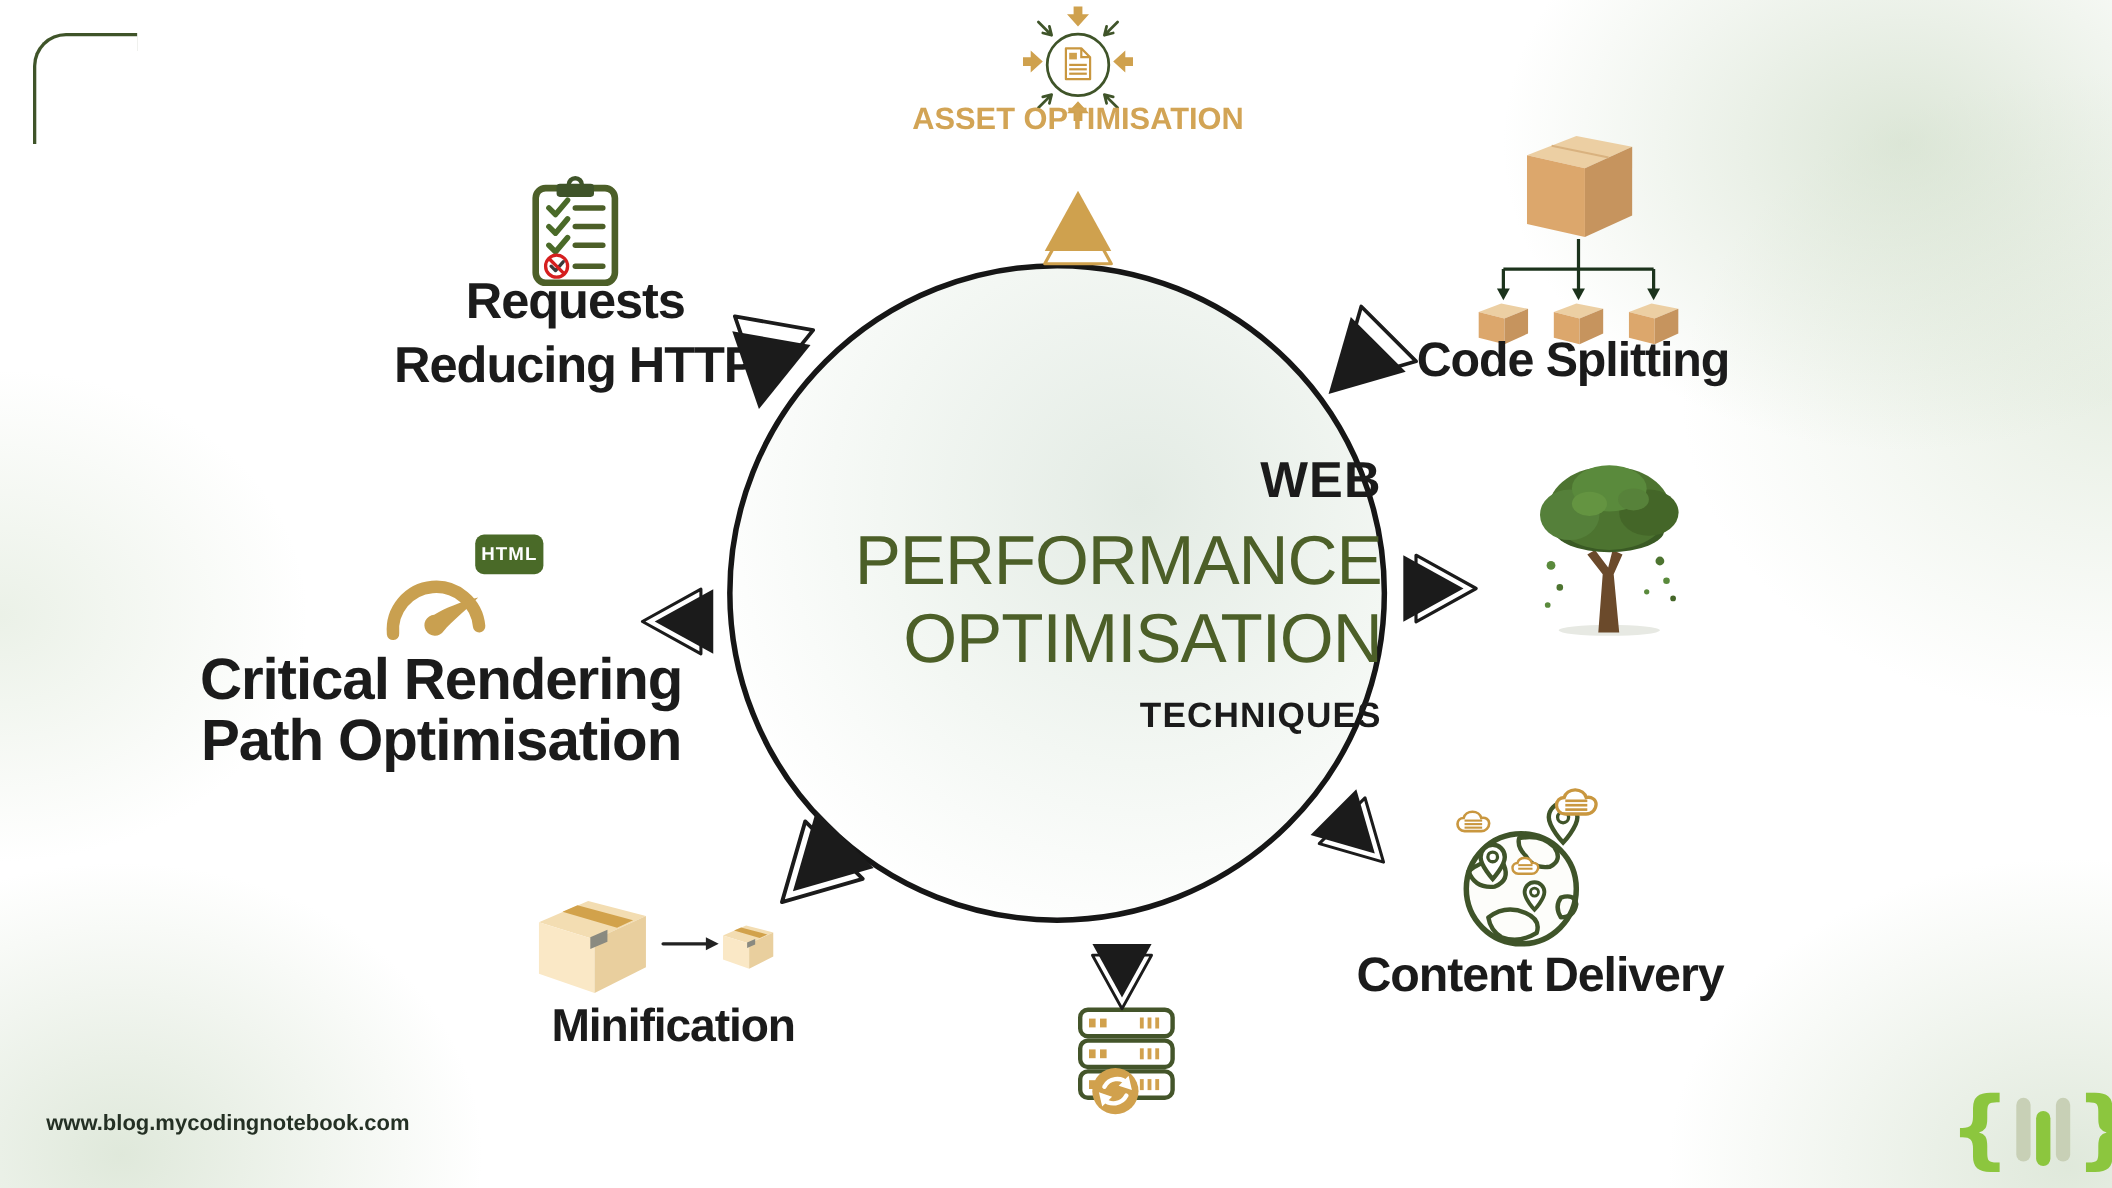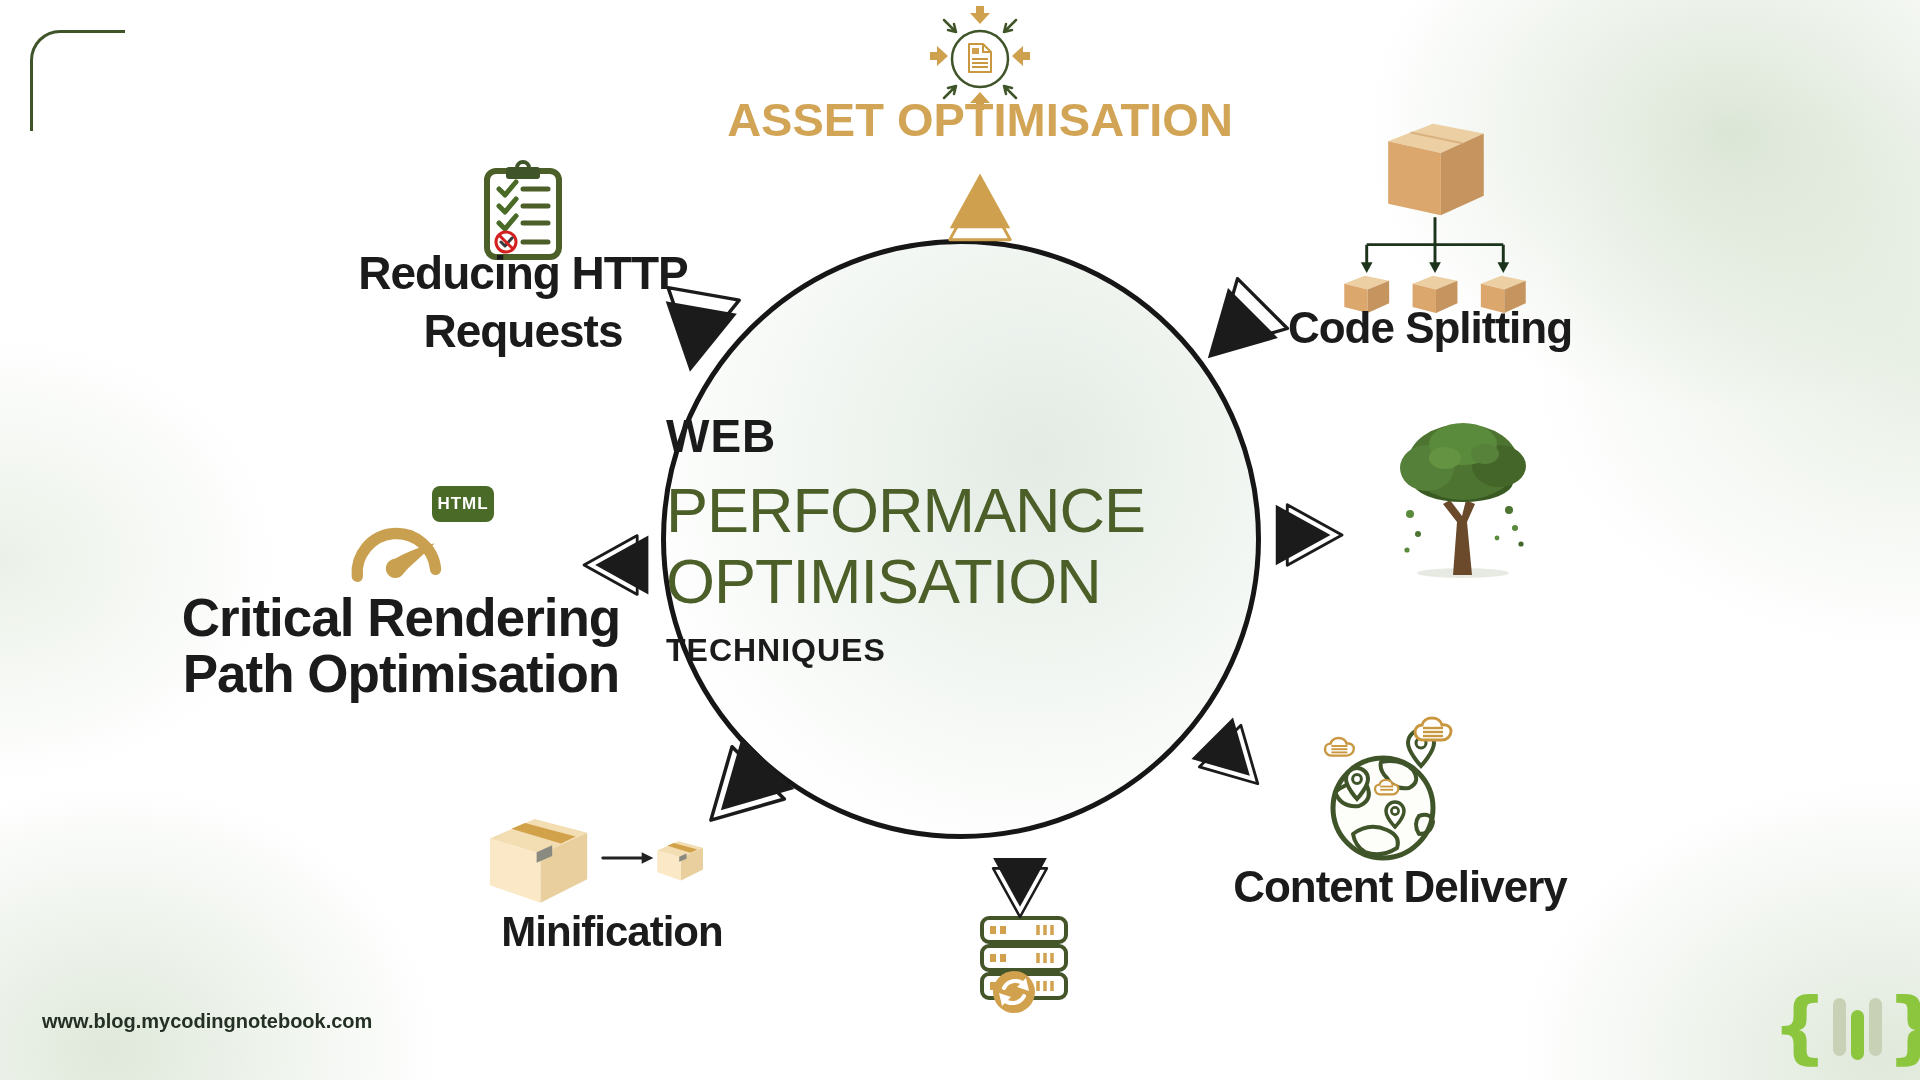--- a/index.html
+++ b/index.html
@@ -15,29 +15,29 @@
       #ffffff;
   }
   .abs{position:absolute;}
   
   .corner{left:30px;top:30px;width:92px;height:98px;border-left:3px solid #3f5429;border-top:3px solid #3f5429;border-top-left-radius:30px;}
   
   .circle{
     left:661px;top:239px;width:600px;height:600px;border-radius:50%;
     border:5px solid #161616;box-sizing:border-box;
     background:radial-gradient(circle at 63% 36%, #e3ebe4 0%, #f3f7f3 45%, #ffffff 78%);
-    display:flex;flex-direction:column;align-items:flex-start;justify-content:center;
+    display:flex;flex-direction:column;align-items:flex-end;justify-content:center;
     text-align:center;z-index:1;
   }
   .c-web{font-size:46px;font-weight:800;color:#1b1b1b;letter-spacing:1px;margin-bottom:12px;}
   .c-big{font-size:63px;font-weight:400;color:#4c5f28;letter-spacing:-1px;line-height:1.12;}
   .c-tech{font-size:32px;font-weight:800;color:#1b1b1b;letter-spacing:1px;margin-top:16px;}
   
   .label{position:absolute;font-weight:800;color:#1b1b1b;text-align:center;letter-spacing:-1px;z-index:2;}
-  .lbl-asset{left:690px;top:92px;width:580px;font-size:47px;color:#d2a455;letter-spacing:0;}
+  .lbl-asset{left:690px;top:92px;width:580px;font-size:28px;color:#d2a455;letter-spacing:0;}
   .lbl-reducing{left:283px;top:244px;width:480px;font-size:46px;line-height:58px;}
   .lbl-code{left:1230px;top:303px;width:400px;font-size:44px;}
   .lbl-tree{left:1303px;top:576px;width:320px;font-size:44px;}
   .lbl-cdn{left:1180px;top:858px;width:440px;font-size:44px;line-height:58px;}
   .lbl-caching{left:928px;top:994px;width:215px;font-size:45px;}
   .lbl-minif{left:462px;top:908px;width:300px;font-size:42px;}
   .lbl-critical{left:176px;top:590px;width:450px;font-size:53px;line-height:56px;}
   .url{left:42px;top:1010px;font-size:20px;font-weight:800;color:#243024;letter-spacing:0;text-align:left;}
   
   .arrow{position:absolute;z-index:2;}
@@ -113,22 +113,22 @@
       <line x1="41" y1="48" x2="66" y2="48" stroke="#4c5f28" stroke-width="5" stroke-linecap="round"></line>
       <path d="M17,65 l6,6 11,-13" fill="none" stroke="#4a6a28" stroke-width="5" stroke-linecap="round" stroke-linejoin="round"></path>
       <line x1="41" y1="65" x2="66" y2="65" stroke="#4c5f28" stroke-width="5" stroke-linecap="round"></line>
       <circle cx="24" cy="84" r="10" fill="#fff" stroke="#d51f1f" stroke-width="3"></circle>
       <path d="M19,84 l4,4 7,-8" fill="none" stroke="#3a3a3a" stroke-width="3" stroke-linecap="round" stroke-linejoin="round"></path>
       <line x1="17" y1="77" x2="31" y2="91" stroke="#d51f1f" stroke-width="3"></line>
       <line x1="41" y1="84" x2="66" y2="84" stroke="#4c5f28" stroke-width="5" stroke-linecap="round"></line>
     </svg>
   </div>
   <div class="label lbl-reducing">
+    <div>Requests</div>
     <div>Reducing HTTP</div>
-    <div>Requests</div>
   </div>
   <div class="arrow" style="left:652px;top:300px;">
     <svg viewBox="0 0 100 100" width="86" height="86" style="transform:rotate(100deg);transform-origin:50% 50%;">
       <polygon class="o" points="-8,8 68,50 -8,92"></polygon>
       <polygon class="f" points="8,8 84,50 8,92"></polygon>
     </svg>
   </div>
 
   <div class="icon" style="left:1336px;top:110px;width:198px;height:200px;">
     <svg viewBox="0 0 200 205" width="198" height="200">

